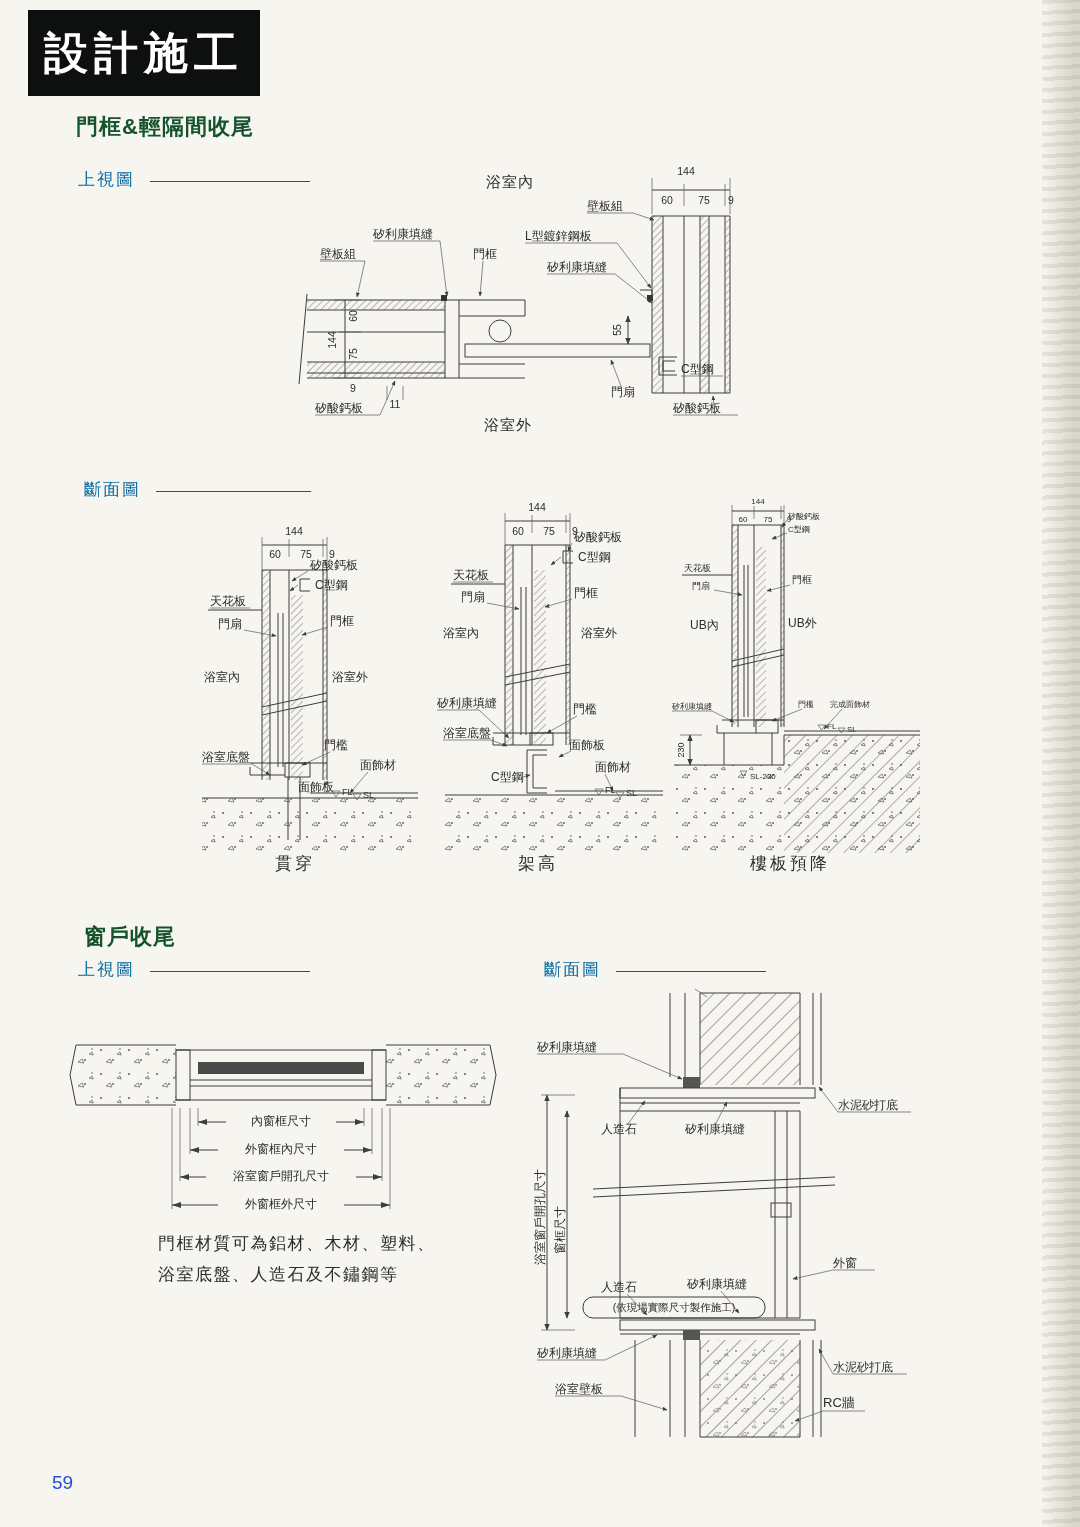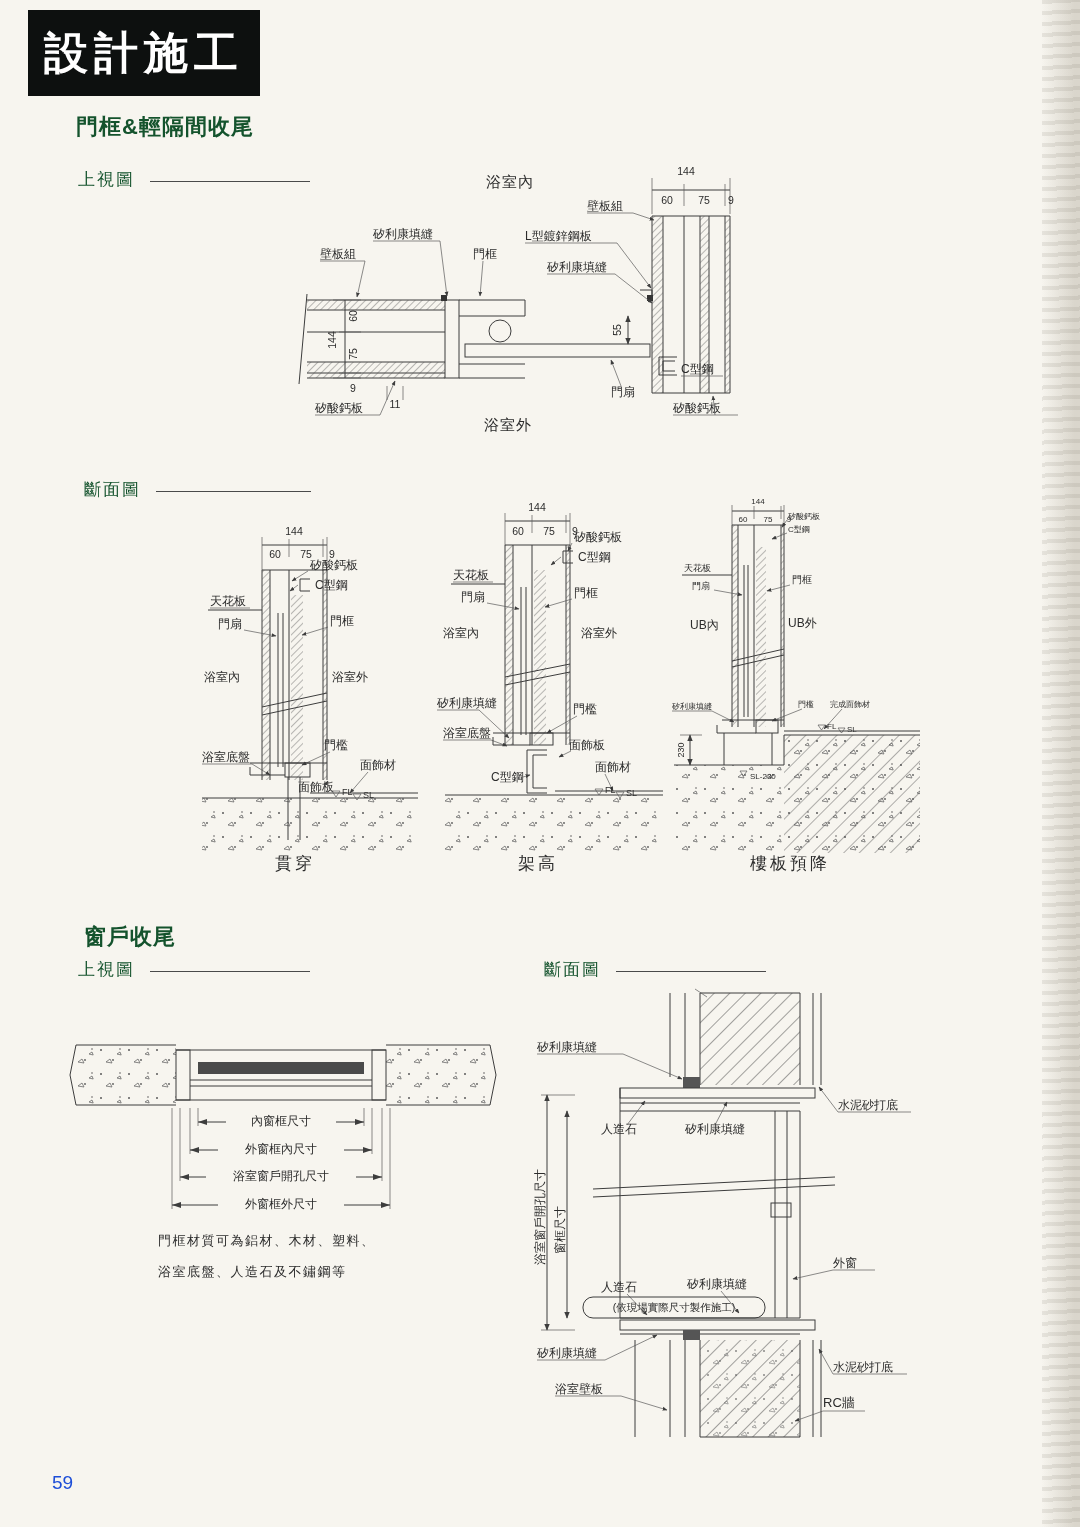--- a/index.html
+++ b/index.html
@@ -15,23 +15,23 @@
     background:
       repeating-linear-gradient(177deg, rgba(150,145,133,0.18) 0 4px, rgba(235,232,224,0.05) 4px 11px),
       linear-gradient(to right, rgba(247,245,239,0), #d9d5cb 85%);
   }
   .header-box {
     position:absolute; left:28px; top:10px; width:232px; height:86px;
     background:#0d100f; display:flex; align-items:center; justify-content:center;
   }
   .header-box span { color:#ffffff; font-size:44px; font-weight:bold; letter-spacing:6px; }
   .sec-title { position:absolute; font-size:22px; font-weight:bold; color:#14532d; letter-spacing:1px; }
-  .sub-label { position:absolute; font-size:17px; color:#14532d; letter-spacing:2px; }
+  .sub-label { position:absolute; font-size:17px; color:#0369a1; letter-spacing:2px; }
   .sub-line  { position:absolute; height:1px; background:#4a4a4a; }
-  .note { position:absolute; font-size:13px; color:#2d2d2d; letter-spacing:1.5px; }
+  .note { position:absolute; font-size:17px; color:#2d2d2d; letter-spacing:1.5px; }
   .page-num { position:absolute; left:52px; top:1472px; font-size:19px; color:#1d4ed8; }
   svg { position:absolute; overflow:visible; }
   svg text { fill:#2c2c2c; font-family:"Liberation Sans","DejaVu Sans",sans-serif; }
   .ln { stroke:#3d3d3d; stroke-width:1; fill:none; }
   .lnthin { stroke:#5a5a5a; stroke-width:0.7; fill:none; }
   .lbl { font-size:12px; }
   .lbl15 { font-size:15px; letter-spacing:1px; }
   .dim { font-size:10.5px; }
   .tiny { font-size:8px; }
   .cap { font-size:17px; letter-spacing:3px; }

